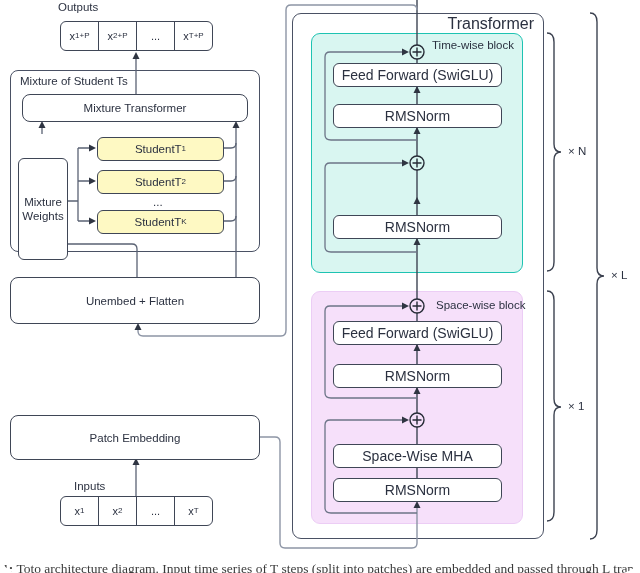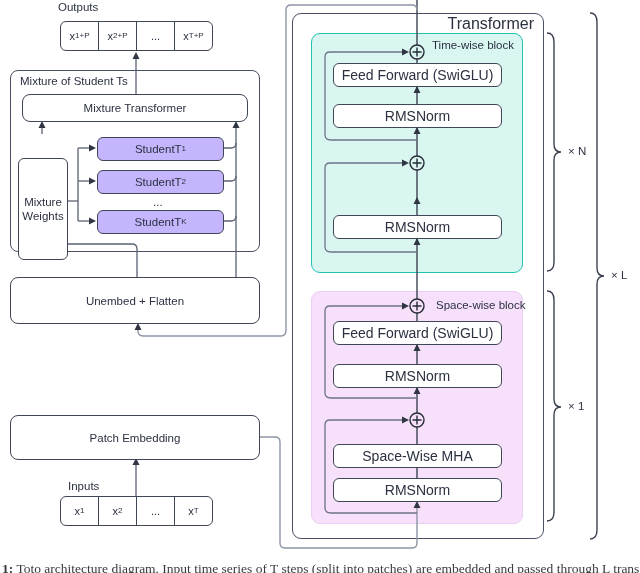--- a/index.html
+++ b/index.html
@@ -1,25 +1,25 @@
 <!DOCTYPE html>
 <html><head>
 <meta charset="utf-8">
 <style>
   html,body{margin:0;padding:0;background:#fff;}
   #page{position:relative;width:640px;height:573px;background:#ffffff;overflow:hidden;
-        font-family:"Liberation Sans","DejaVu Sans",sans-serif;color:#2b3140;}
+        font-family:"Liberation Sans","DejaVu Sans",sans-serif;color:#2b3140;border-radius:20px;}
   .outline{position:absolute;border:1.5px solid #4a5164;border-radius:9px;background:transparent;}
   .block{position:absolute;border-radius:9px;}
   .ibox{position:absolute;left:333px;width:167px;height:22px;border:1.5px solid #3f4656;border-radius:6px;
         background:#fff;display:flex;align-items:center;justify-content:center;font-size:14px;z-index:3;}
   .bigbox{position:absolute;left:10px;width:248px;border:1.5px solid #3f4656;border-radius:8px;background:#fff;
         display:flex;align-items:center;justify-content:center;font-size:11.5px;z-index:3;}
   .sbox{position:absolute;left:97px;width:125px;height:22px;border:1.5px solid #3f4656;border-radius:6px;
-        background:#c4b5fd;display:flex;align-items:center;justify-content:center;font-size:11.5px;z-index:3;}
+        background:#fef9c3;display:flex;align-items:center;justify-content:center;font-size:11.5px;z-index:3;}
   .strip{position:absolute;left:60px;width:151px;height:28px;border:1.5px solid #3f4656;border-radius:6px;
         background:#fff;display:flex;z-index:3;}
   .cell{width:37.7px;height:28px;display:flex;align-items:center;justify-content:center;
         border-left:1.5px solid #3f4656;font-size:11px;}
   .cell:first-child{border-left:none;}
   sub{font-size:8px;line-height:0;}
   .lbl{position:absolute;font-size:11.5px;z-index:3;white-space:nowrap;}
   .rlbl{text-align:right;}
   svg{position:absolute;left:0;top:0;z-index:2;}
   #caption{position:absolute;left:2px;top:561px;width:900px;font-family:"Liberation Serif","DejaVu Serif",serif;
@@ -163,21 +163,21 @@
   </div>
 
   <div class="bigbox" style="top:277px;height:45px;">
     <span>Unembed + Flatten</span>
   </div>
 
   <div class="bigbox" style="top:415px;height:43px;">
     <span>Patch Embedding</span>
   </div>
 
-  <div class="lbl" style="left:68px;top:480px;">Inputs</div>
+  <div class="lbl" style="left:74px;top:480px;">Inputs</div>
   <div class="strip" style="top:496px;">
     <div class="cell">
         <span>x</span>
         <sub>1</sub>
       </div>
     <div class="cell">
         <span>x</span>
         <sub>2</sub>
       </div>
     <div class="cell">

